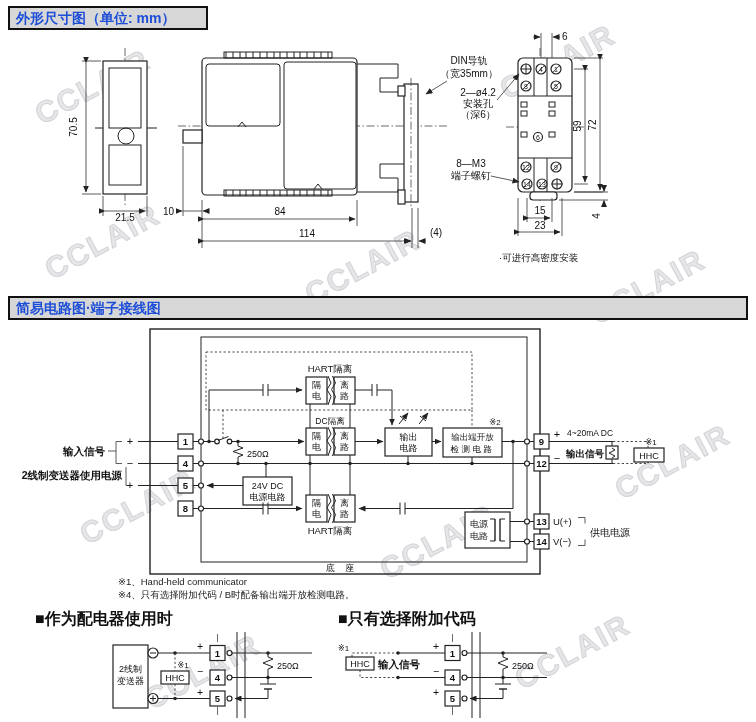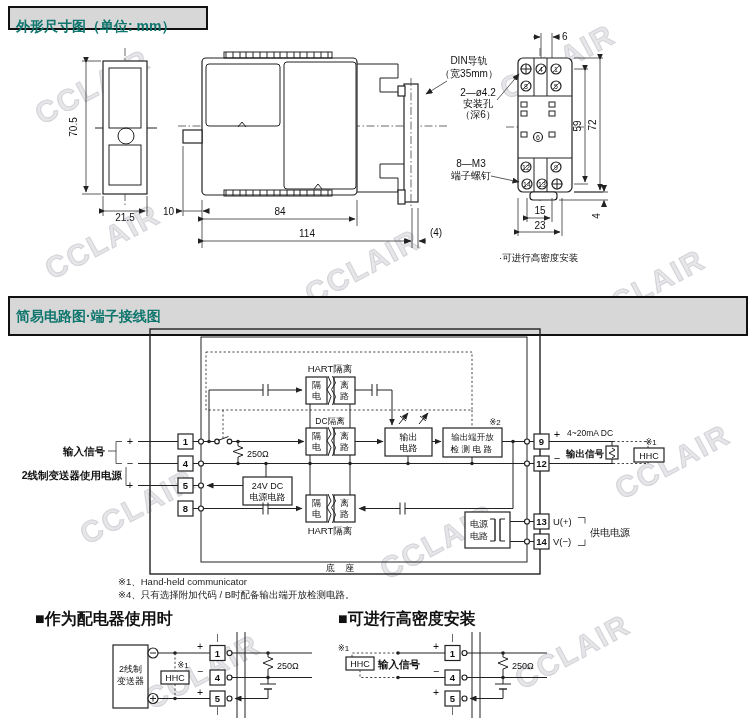--- a/index.html
+++ b/index.html
@@ -1,21 +1,21 @@
 <!DOCTYPE html>
 <html><head>
 <meta charset="utf-8">
 <style>
   html,body{margin:0;padding:0;background:#fff;}
   #page{position:relative;width:756px;height:722px;background:#fff;overflow:hidden;
         font-family:"Liberation Sans","DejaVu Sans",sans-serif;color:#111;}
   .titlebar{position:absolute;box-sizing:border-box;border:2px solid #111;background:#d7d7d7;
-            font-size:14px;font-weight:bold;line-height:20px;padding:8px 6px;color:#0f766e;}
+            font-size:14px;font-weight:bold;line-height:20px;padding:0 6px;color:#1d4ed8;}
   #bar1{left:8px;top:6px;width:200px;height:24px;}
-  #bar2{left:8px;top:296px;width:740px;height:40px;}
+  #bar2{left:8px;top:296px;width:740px;height:24px;}
   .note-line{position:absolute;font-size:9.5px;color:#222;white-space:nowrap;text-align:center;}
   .subhead{position:absolute;font-size:16px;font-weight:bold;color:#111;white-space:nowrap;}
   .wm{position:absolute;font-size:30px;font-weight:bold;letter-spacing:2px;
       color:rgba(190,190,198,0.38);-webkit-text-stroke:1px rgba(185,185,195,0.55);
       transform:rotate(-28deg);pointer-events:none;user-select:none;}
   svg{position:absolute;left:0;top:0;}
   svg text{font-family:"Liberation Sans","DejaVu Sans",sans-serif;fill:#111;}
   .w{stroke:#222;stroke-width:1;fill:none;}
   .w2{stroke:#222;stroke-width:1.4;fill:none;}
   .wb{stroke:#222;stroke-width:1.2;fill:#fff;}
@@ -44,21 +44,21 @@
   <div class="wm" style="left:610px;top:445px;">CCLAIR</div>
   <div class="wm" style="left:140px;top:655px;">CCLAIR</div>
   <div class="wm" style="left:510px;top:635px;">CCLAIR</div>
 
   <div id="bar1" class="titlebar">外形尺寸图（单位: mm）</div>
   <div id="bar2" class="titlebar">简易电路图·端子接线图</div>
 
   <div class="note-line" style="left:118px;top:576px;">※1、Hand-held communicator</div>
   <div class="note-line" style="left:118px;top:589px;">※4、只有选择附加代码 / B时配备输出端开放检测电路。</div>
   <div class="subhead" style="left:35px;top:609px;">■作为配电器使用时</div>
-  <div class="subhead" style="left:338px;top:609px;">■可进行高密度安装</div>
+  <div class="subhead" style="left:338px;top:609px;">■只有选择附加代码</div>
 
   <svg width="756" height="722" viewBox="0 0 756 722">
     <defs>
       <marker id="ah" markerWidth="8" markerHeight="6" refX="6.5" refY="3" orient="auto" markerUnits="userSpaceOnUse">
         <path d="M0,0 L7,3 L0,6 z" fill="#222"></path>
       </marker>
     </defs>
 
     <g>
       <line class="cl" x1="125" y1="48" x2="125" y2="206"></line>

